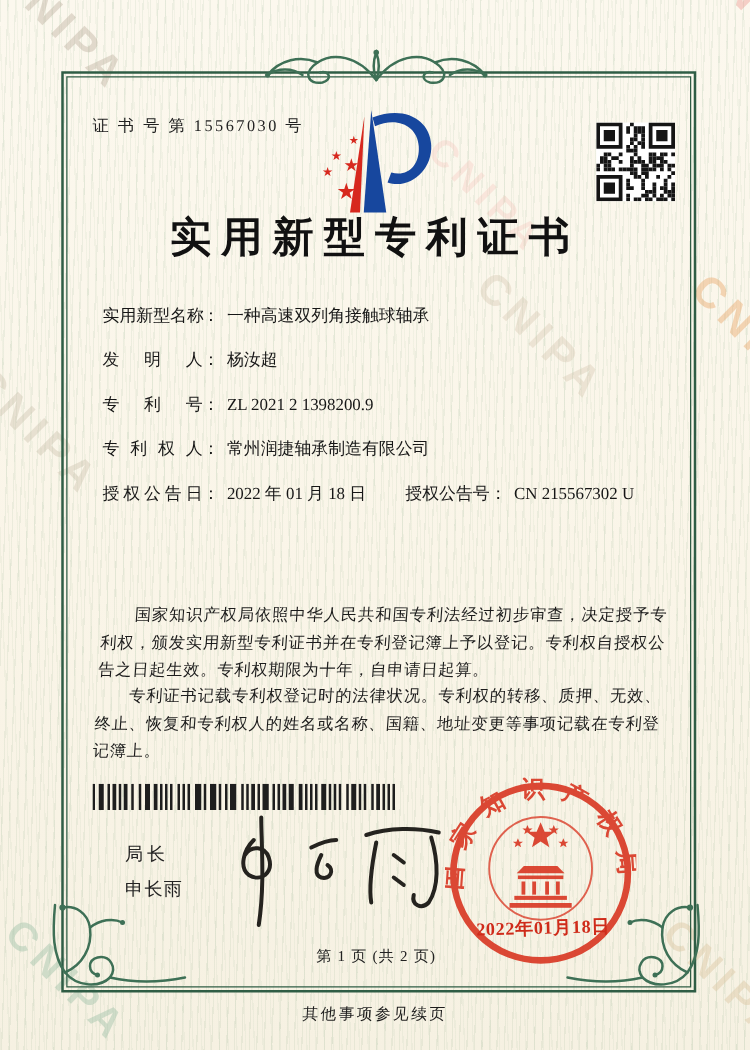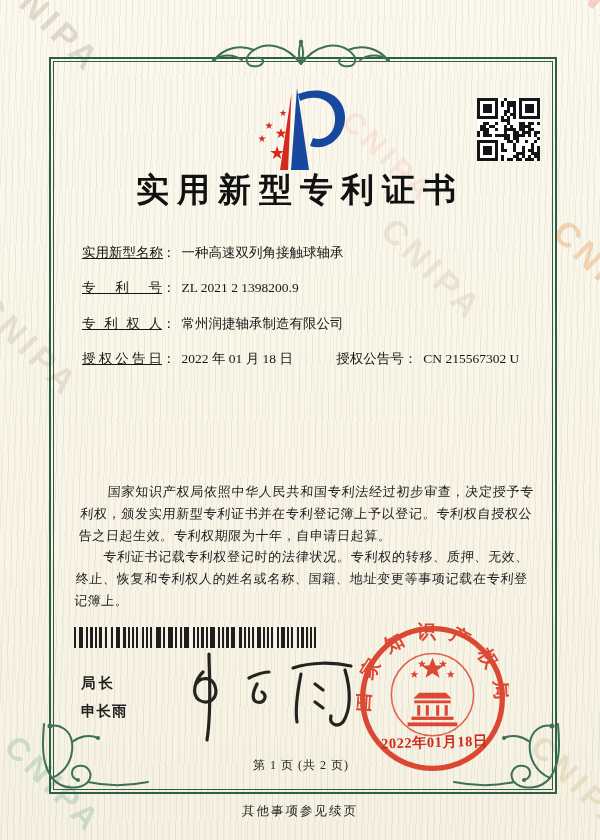--- a/index.html
+++ b/index.html
@@ -22,30 +22,30 @@
   .cert-no{position:absolute;left:74px;top:92px;font-size:13px;letter-spacing:2px;color:#222;}
   
   .logo{position:absolute;left:232px;top:84px;width:140px;height:90px;}
   .lstar{position:absolute;color:#d7281e;transform:translate(-50%,-50%);line-height:1;}
   .qr{position:absolute;left:477px;top:98px;width:63px;height:63px;background:#fff;}
   .title{position:absolute;left:0;top:168px;width:600px;text-align:center;
          font-size:33px;font-weight:bold;letter-spacing:8px;color:#111;}
   
   .fields{position:absolute;left:82px;top:244px;width:445px;font-size:13.5px;color:#161616;}
   .frow{height:35.4px;white-space:nowrap;}
-  .lbl{display:inline-block;width:80px;text-align:justify;text-align-last:justify;text-decoration:underline;}
+  .lbl{display:inline-block;width:80px;text-align:justify;text-align-last:justify;}
   .colon{margin-right:6px;}
-  .grant-right{margin-left:24px;padding-left:16px;}
+  .grant-right{margin-left:12px;padding-left:16px;}
   .bodytxt{position:absolute;left:78px;top:481px;width:452px;font-size:13px;
            line-height:21.8px;color:#1c1c1c;letter-spacing:.6px;text-align:justify;
            transform:skewX(-4deg);}
   .bodytxt p{margin:0;text-indent:2em;}
   .barcode{position:absolute;left:74px;top:627px;width:246px;height:21px;}
-  .signer{position:absolute;left:81px;font-family:"Liberation Sans","DejaVu Sans",sans-serif;
-          font-weight:bold;color:#222;font-size:14.5px;}
+  .signer{position:absolute;left:100px;font-family:"Liberation Sans","DejaVu Sans",sans-serif;
+          font-weight:normal;color:#222;font-size:14.5px;}
   .signer.t1{top:674px;letter-spacing:3px;}
   .signer.t2{top:702px;letter-spacing:1px;text-align:right;}
   .sig{position:absolute;left:165px;top:648px;}
   .seal{position:absolute;left:356px;top:622px;width:153px;height:153px;}
   .seal-date{position:absolute;left:352px;top:733px;width:165px;text-align:center;
              color:#cf2b1a;font-weight:bold;font-size:14.5px;letter-spacing:.5px;
              transform:rotate(-1.5deg);}
   .pageno{position:absolute;left:49px;top:757px;width:504px;text-align:center;
           font-size:12px;letter-spacing:1px;color:#222;}
   .note{position:absolute;left:0;top:803px;width:600px;text-align:center;font-size:12.5px;
@@ -102,20 +102,21 @@
       <path d="M52 66 C 70 70, 92 70, 112 66"></path>
       <path d="M36 26 C 44 20, 54 18, 62 22"></path>
     </g>
     <g fill="#3e7056">
         <circle cx="14" cy="10" r="2.5"></circle>
         <circle cx="62" cy="22" r="2"></circle>
         <circle cx="42" cy="64" r="2"></circle>
       </g>
   </svg>
 
+  <div class="cert-no">证 书 号 第 15567030 号</div>
 
   <div class="logo">
     <svg width="140" height="90" viewBox="0 0 140 90">
       <path d="M66 10 C 92 0, 112 12, 113 32 C 114 52, 96 68, 78 62 L 81 54 C 94 58, 104 48, 103 33 C 102 17, 86 9, 68 17 Z" fill="#17479e"></path>
       <polygon points="65,4 59,86 77,86" fill="#17479e"></polygon>
       <polygon points="59.5,9 48,86 56,86" fill="#d7281e"></polygon>
     </svg>
     <span class="lstar" style="left:51px;top:29px;font-size:9px">★</span>
     <span class="lstar" style="left:37px;top:42px;font-size:10px">★</span>
     <span class="lstar" style="left:30px;top:55px;font-size:10px">★</span>
@@ -262,20 +263,23 @@
       <rect x="6" y="48" width="9" height="9" fill="#151515"></rect>
     </svg>
 
   <div class="title">实用新型专利证书</div>
 
   <div class="fields">
     <div class="frow">
       <span class="lbl">实用新型名称</span><span class="colon">：</span><span>一种高速双列角接触球轴承</span>
     </div>
     <div class="frow">
+      <span class="lbl">发明人</span><span class="colon">：</span><span>杨汝超</span>
+    </div>
+    <div class="frow">
       <span class="lbl">专利号</span><span class="colon">：</span><span>ZL 2021 2 1398200.9</span>
     </div>
     <div class="frow">
       <span class="lbl">专利权人</span><span class="colon">：</span><span>常州润捷轴承制造有限公司</span>
     </div>
     <div class="frow">
       <span><span class="lbl">授权公告日</span><span class="colon">：</span><span>2022 年 01 月 18 日</span></span>
       <span class="grant-right"><span>授权公告号</span><span class="colon">：</span><span>CN 215567302 U</span></span>
     </div>
   </div>

